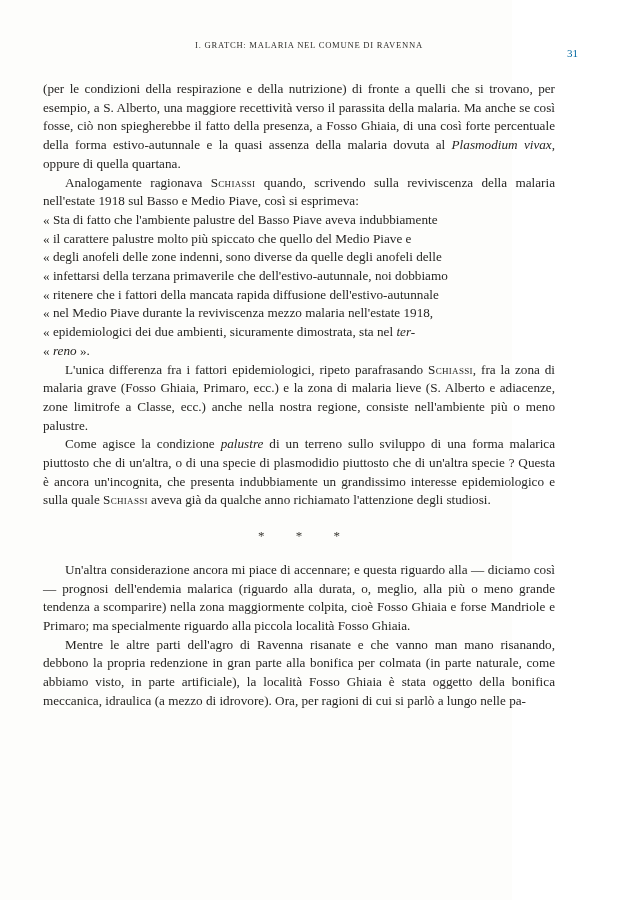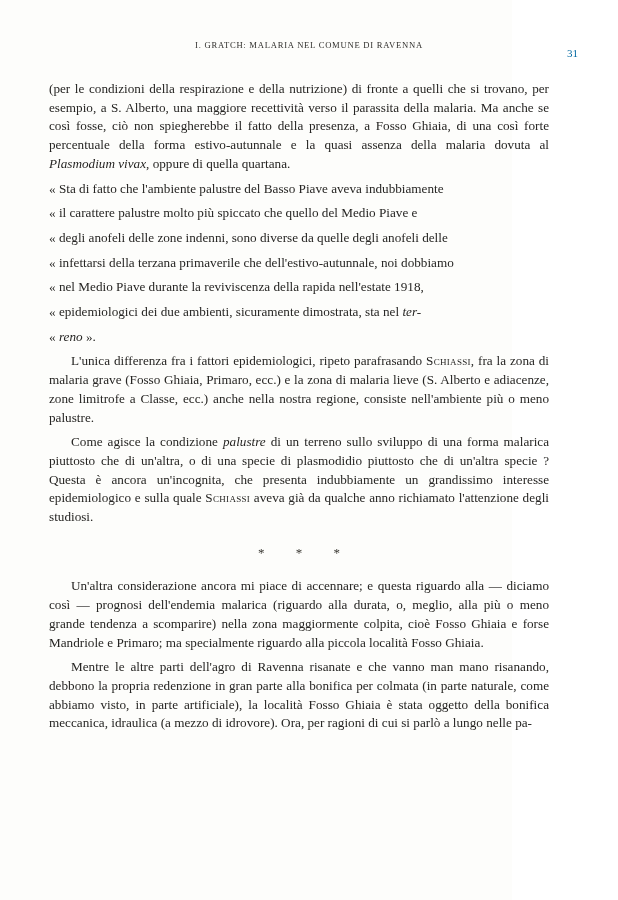--- a/index.html
+++ b/index.html
@@ -52,21 +52,21 @@
   }
   .body-col {
     width: 512px;
     margin-left: 5px;
     text-align: justify;
     font-size: 13.2px;
     line-height: 18.7px;
     color: #262523;
   }
   p {
-    margin: 6px;
+    margin: 0;
     text-indent: 22px;
     text-align: justify;
     text-justify: inter-word;
   }
   p.noindent { text-indent: 0; }
   .quote-block {
     margin: 0;
   }
   .quote-block p {
     text-indent: 0;
@@ -94,27 +94,29 @@
 
     <div class="running-head">
       <span class="rh-title">I. GRATCH: MALARIA NEL COMUNE DI RAVENNA</span>
       <span class="folio">31</span>
     </div>
 
     <div class="body-col">
 
       <p class="noindent">(per le condizioni della respirazione e della nutrizione) di fronte a quelli che si trovano, per esempio, a S. Alberto, una maggiore recettività verso il parassita della malaria. Ma anche se così fosse, ciò non spiegherebbe il fatto della presenza, a Fosso Ghiaia, di una così forte percentuale della forma estivo-autunnale e la quasi assenza della malaria dovuta al <span class="it">Plasmodium vivax</span>, oppure di quella quartana.</p>
 
+      <p>Analogamente ragionava <span class="sc">Schiassi</span> quando, scrivendo sulla reviviscenza della malaria nell'estate 1918 sul Basso e Medio Piave, così si esprimeva:</p>
 
       <div class="quote-block">
         <p>« Sta di fatto che l'ambiente palustre del Basso Piave aveva indubbiamente</p>
         <p>« il carattere palustre molto più spiccato che quello del Medio Piave e</p>
         <p>« degli anofeli delle zone indenni, sono diverse da quelle degli anofeli delle</p>
         <p>« infettarsi della terzana primaverile che dell'estivo-autunnale, noi dobbiamo</p>
-        <p>« nel Medio Piave durante la  reviviscenza della rapida nell'estate 1918,</p>
+        <p>« ritenere che i fattori della mancata rapida diffusione dell'estivo-autunnale</p>
+        <p>« nel Medio Piave durante la  reviviscenza mezzo malaria nell'estate 1918,</p>
         <p>« epidemiologici dei due ambienti, sicuramente dimostrata, sta nel <span class="it">ter-</span></p>
         <p>« <span class="it">reno</span> ».</p>
       </div>
 
       <p>L'unica differenza fra i fattori epidemiologici, ripeto parafrasando <span class="sc">Schiassi</span>, fra la zona di malaria grave (Fosso Ghiaia, Primaro, ecc.) e la zona di malaria lieve (S. Alberto e adiacenze, zone limitrofe a Classe, ecc.) anche nella nostra regione, consiste nell'ambiente più o meno palustre.</p>
 
       <p>Come agisce la condizione <span class="it">palustre</span> di un terreno sullo sviluppo di una forma malarica piuttosto che di un'altra, o di una specie di plasmodidio piuttosto che di un'altra specie ? Questa è ancora un'incognita, che presenta indubbiamente un grandissimo interesse epidemiologico e sulla quale <span class="sc">Schiassi</span> aveva già da qualche anno richiamato l'attenzione degli studiosi.</p>
 
       <div class="stars">* * *</div>
 

